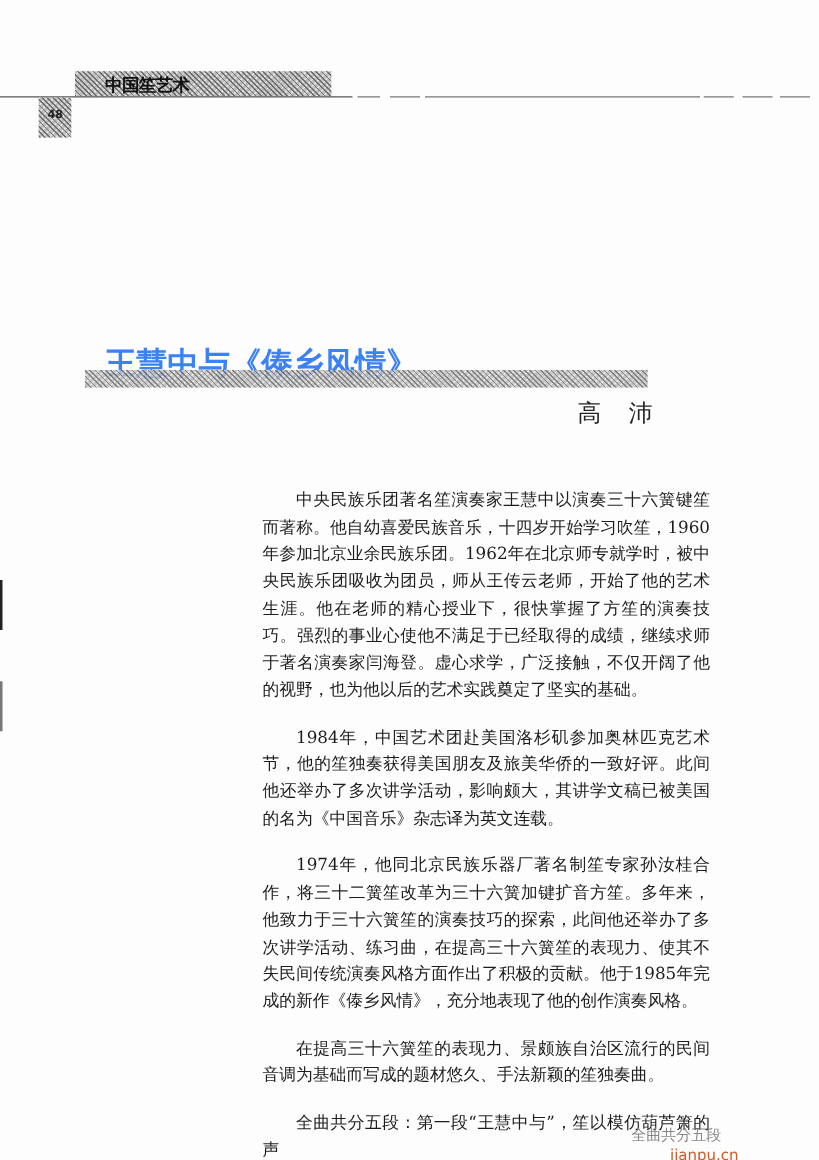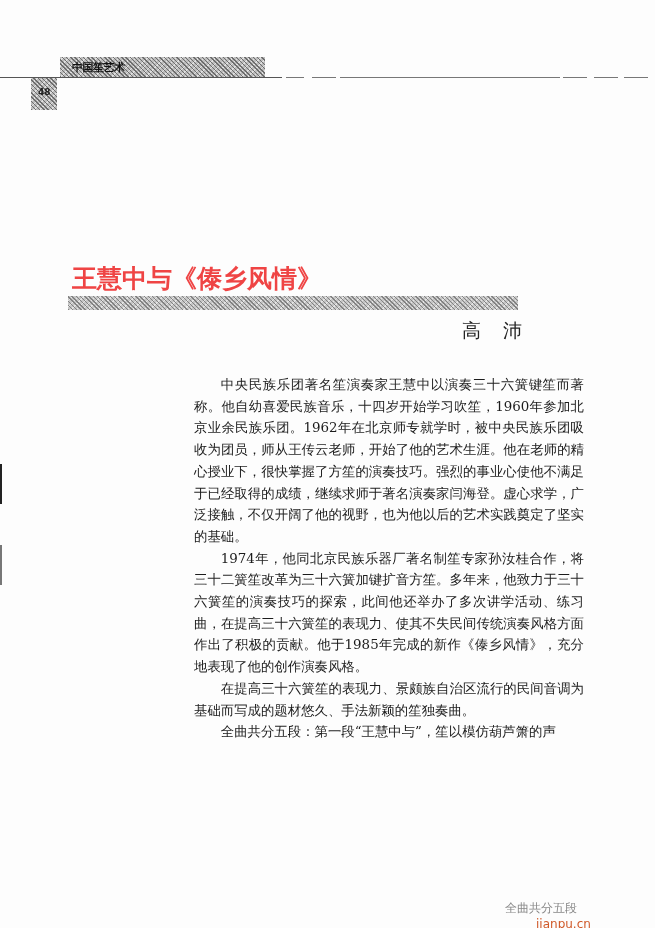--- a/index.html
+++ b/index.html
@@ -8,42 +8,42 @@
     font-family: "DejaVu Serif", "Liberation Serif", serif; color: #1a1a1a;
   }
   .hatch {
     background-color: #bdbdbd;
     background-image: repeating-linear-gradient(45deg, #6e6e6e 0 1px, transparent 1px 3px),
                       repeating-linear-gradient(-45deg, rgba(255,255,255,0.55) 0 1px, transparent 1px 4px);
   }
   .header-band { position: absolute; left: 60px; top: 57px; width: 205px; height: 20px; }
   .header-label {
     position: absolute; left: 72px; top: 60px; font-family: "DejaVu Sans", sans-serif;
-    font-size: 11px; font-weight: bold; color: #111; letter-spacing: -0.5px;
+    font-size: 14px; font-weight: bold; color: #111; letter-spacing: -0.5px; padding-left: 12px;
   }
   .header-rule { position: absolute; left: 0; top: 77px; width: 282px; height: 1px; background: #555; }
   .header-dash { position: absolute; top: 77px; height: 1px; background: #777; }
   .page-num-box { position: absolute; left: 31px; top: 78px; width: 26px; height: 32px; }
   .page-num {
     position: absolute; left: 38px; top: 87px; font-size: 9px; font-weight: bold;
     font-family: "DejaVu Sans", sans-serif; color: #222;
   }
   .title {
     position: absolute; left: 68px; top: 258px; font-family: "DejaVu Sans", sans-serif;
-    font-size: 25px; font-weight: bold; color: #ef4444; letter-spacing: 0px; margin: 4px;
+    font-size: 25px; font-weight: bold; color: #3b82f6; letter-spacing: 0px; margin: 16px;
   }
   .title-band { position: absolute; left: 68px; top: 296px; width: 450px; height: 14px; opacity: 0.85; }
   .author {
     position: absolute; left: 462px; top: 318px; font-size: 19px; letter-spacing: 22px; color: #222;
   }
   .body-text {
     position: absolute; left: 194px; top: 374px; width: 390px;
     font-size: 13.4px; line-height: 21.7px; text-align: justify; color: #1c1c1c;
   }
-  .body-text p { margin: 0; text-indent: 2em; }
+  .body-text p { margin: 16px; text-indent: 2em; }
   .margin-mark { position: absolute; left: 0; width: 2px; background: #222; }
   .watermark {
     position: absolute; left: 505px; top: 900px; font-family: "DejaVu Sans", sans-serif; font-size: 12px; color: #888;
   }
   .watermark .domain { color: #d05a2a; font-size: 12px; margin-left: 31px; }
 </style>
 </head>
 <body>
 
 <div class="header-band hatch"></div>
@@ -57,20 +57,21 @@
 <div class="header-dash" style="left:624px;width:24px"></div>
 <div class="page-num-box hatch"></div>
 <div class="page-num">48</div>
 
 <h1 class="title">王慧中与《傣乡风情》</h1>
 <div class="title-band hatch"></div>
 <div class="author">高沛</div>
 
 <div class="body-text">
   <p>中央民族乐团著名笙演奏家王慧中以演奏三十六簧键笙而著称。他自幼喜爱民族音乐，十四岁开始学习吹笙，1960年参加北京业余民族乐团。1962年在北京师专就学时，被中央民族乐团吸收为团员，师从王传云老师，开始了他的艺术生涯。他在老师的精心授业下，很快掌握了方笙的演奏技巧。强烈的事业心使他不满足于已经取得的成绩，继续求师于著名演奏家闫海登。虚心求学，广泛接触，不仅开阔了他的视野，也为他以后的艺术实践奠定了坚实的基础。</p>
+  <p>1984年，中国艺术团赴美国洛杉矶参加奥林匹克艺术节，他的笙独奏获得美国朋友及旅美华侨的一致好评。此间他还举办了多次讲学活动，影响颇大，其讲学文稿已被美国的名为《中国音乐》杂志译为英文连载。</p>
   <p>1974年，他同北京民族乐器厂著名制笙专家孙汝桂合作，将三十二簧笙改革为三十六簧加键扩音方笙。多年来，他致力于三十六簧笙的演奏技巧的探索，此间他还举办了多次讲学活动、练习曲，在提高三十六簧笙的表现力、使其不失民间传统演奏风格方面作出了积极的贡献。他于1985年完成的新作《傣乡风情》，充分地表现了他的创作演奏风格。</p>
   <p>在提高三十六簧笙的表现力、景颇族自治区流行的民间音调为基础而写成的题材悠久、手法新颖的笙独奏曲。</p>
   <p>全曲共分五段：第一段“王慧中与”，笙以模仿葫芦箫的声</p>
 </div>
 
 <div class="margin-mark" style="top:464px;height:40px"></div>
 <div class="margin-mark" style="top:545px;height:40px;background:#777"></div>
 
 <div class="watermark">
   <span>全曲共分五段</span>

